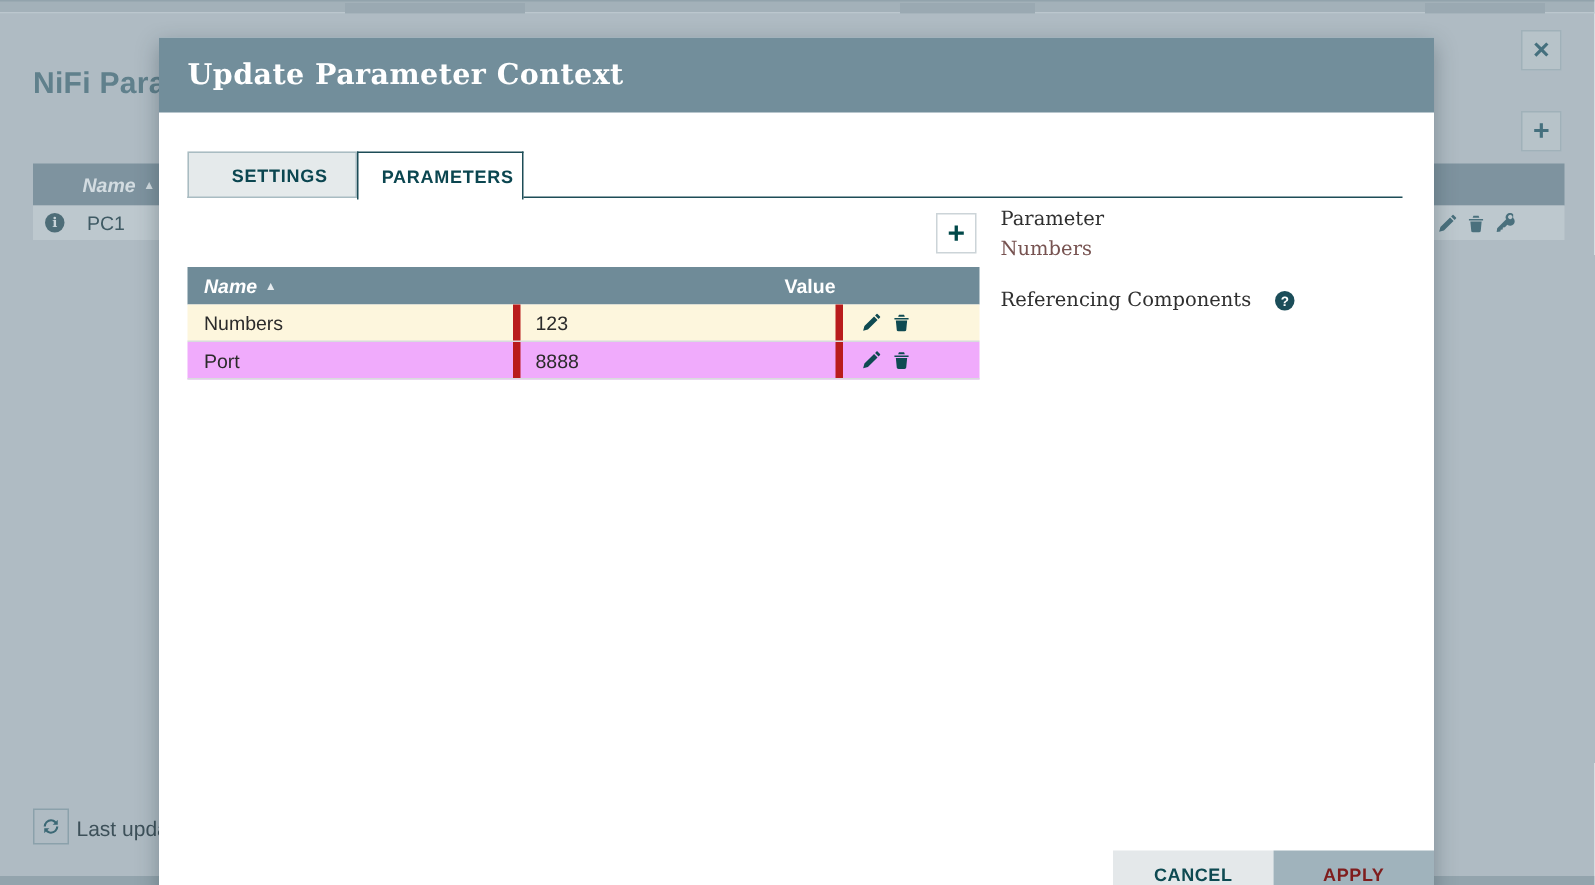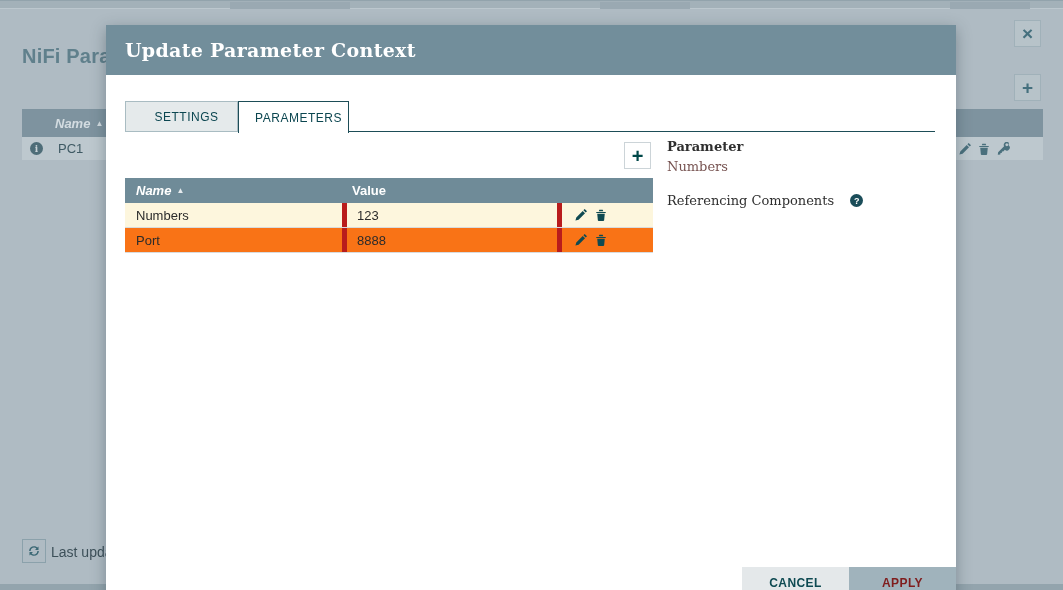--- a/index.html
+++ b/index.html
@@ -27,40 +27,40 @@
   .bg-footer { position:absolute; left:0; bottom:0; width:1063px; height:6px; background:#93a4ad; }
 
   .icon-svg { display:block; }
 
   
   .dialog { position:absolute; left:106px; top:25px; width:850px; height:573px; background:#ffffff; box-shadow:0 4px 14px rgba(30,45,55,.35); }
   .dialog-header { position:absolute; left:0; top:0; width:100%; height:50px; background:#728e9b; display:flex; align-items:center; }
   .dialog-title { margin-left:19px; color:#ffffff; font-family:"DejaVu Serif", serif; font-weight:bold; font-size:19px; letter-spacing:.3px; }
 
   .tabbar { position:absolute; left:19px; top:76px; width:810px; height:31px; border-bottom:1px solid #1d4d57; display:flex; }
-  .tab { height:31px; display:flex; align-items:center; justify-content:center; font-size:12px; font-weight:normal; letter-spacing:.5px; color:#0b4650; cursor:default;padding-left:10px; }
+  .tab { height:31px; display:flex; align-items:center; justify-content:center; font-size:12px; font-weight:bold; letter-spacing:.5px; color:#0b4650; cursor:default;padding-left:10px; }
   .tab-settings { width:113px; background:#e5eaeb; border:1px solid #a9bcc2; }
   .tab-parameters { width:111px; background:#ffffff; border:1px solid #1d4d57; border-bottom:none; height:32px; margin-bottom:-1px; }
 
   .add-param-btn { position:absolute; left:518px; top:117px; width:27px; height:27px; background:#ffffff; border:1px solid #ccd4d8; color:#004849; font-size:20px; font-weight:900; display:flex; align-items:center; justify-content:center; line-height:1; }
 
   .param-table { position:absolute; left:19px; top:153px; width:528px; }
   .pt-header { height:25px; background:#6f8b98; color:#ffffff; display:flex; align-items:center; font-size:13px; font-weight:bold; }
   .pt-header .col-name { font-style:italic; display:flex; align-items:center; }
   .pt-header .sort { font-size:8px; margin-left:5px; font-style:normal; color:#e6ebee; }
-  .pt-row { height:25px; display:flex; align-items:center; font-size:13px; color:#2b2b2b; border-bottom:1px solid #d8dbdd; background:#f97316; }
+  .pt-row { height:25px; display:flex; align-items:center; font-size:13px; color:#2b2b2b; border-bottom:1px solid #d8dbdd; background:#f0abfc; }
   .pt-row.selected { background:#fdf6dd; }
   .col-name { width:217px; padding-left:11px; }
-  .col-value { width:215px; padding-left:10px; }
+  .col-value { width:215px; padding-left:10px;text-align:right; }
   .pt-row .col-value, .pt-row .col-actions { border-left:5px solid #b91c1c; align-self:stretch; display:flex; align-items:center; }
   .col-actions { flex:1; padding-left:13px; gap:8px; color:#0f4a52; }
   .col-actions .act { display:flex; align-items:center; cursor:pointer; }
 
   .side-panel { position:absolute; left:561px; top:114px; width:250px; font-family:"DejaVu Serif", serif; font-size:13px; color:#2f2f2f; }
-  .sp-param-label { margin-bottom:5px;font-weight:bold; }
+  .sp-param-label { margin-bottom:5px; }
   .sp-param-name { color:#775351; }
   .sp-ref-row { margin-top:19px; display:flex; align-items:center; gap:16px; }
   .help-circle { width:13px; height:13px; border-radius:50%; background:#1b4d59; color:#ffffff; font-size:9px; font-weight:bold; display:flex; align-items:center; justify-content:center; font-family:"Liberation Sans", sans-serif; }
 
   .dialog-buttons { position:absolute; right:0; bottom:0; display:flex;padding-left:28px; }
   .btn { width:107px; height:31px; display:flex; align-items:center; justify-content:center; font-size:12px; font-weight:bold; letter-spacing:.4px; border:none; }
   .btn-cancel { background:#e4e8ea; color:#0e4a52; cursor:pointer; }
   .btn-apply { background:#a0b3bc; color:#7f1d1d; cursor:default; }
 </style>
 </head>

